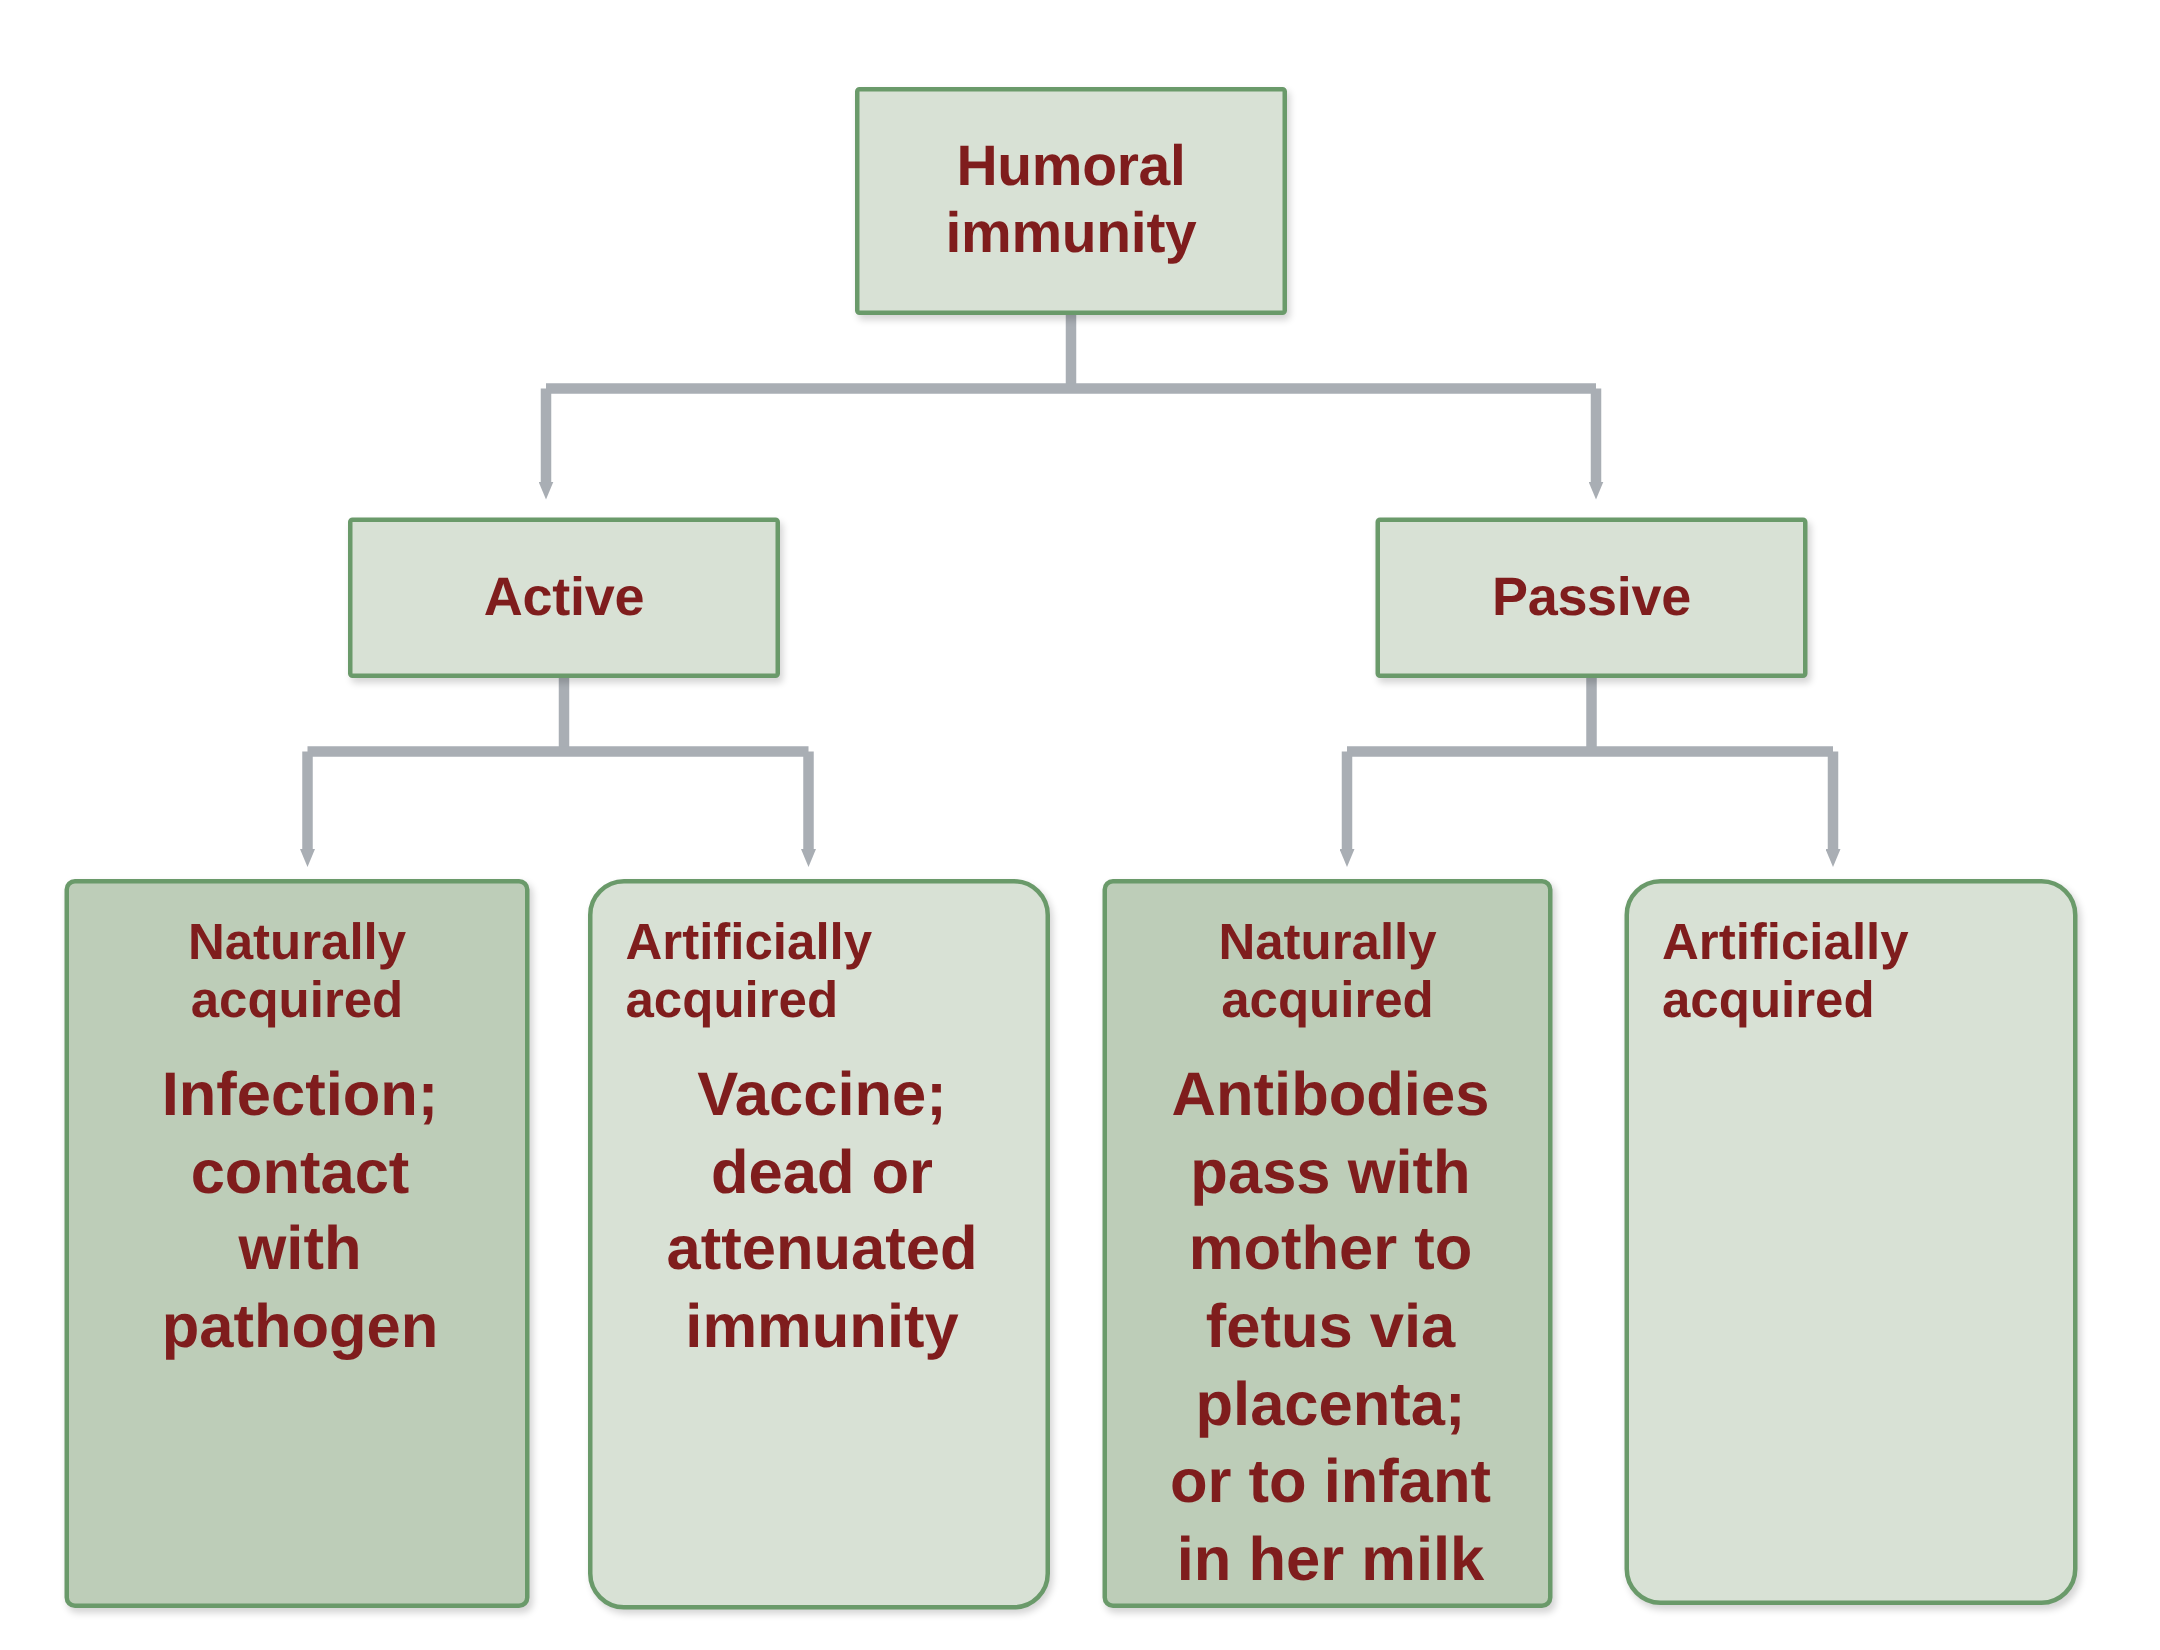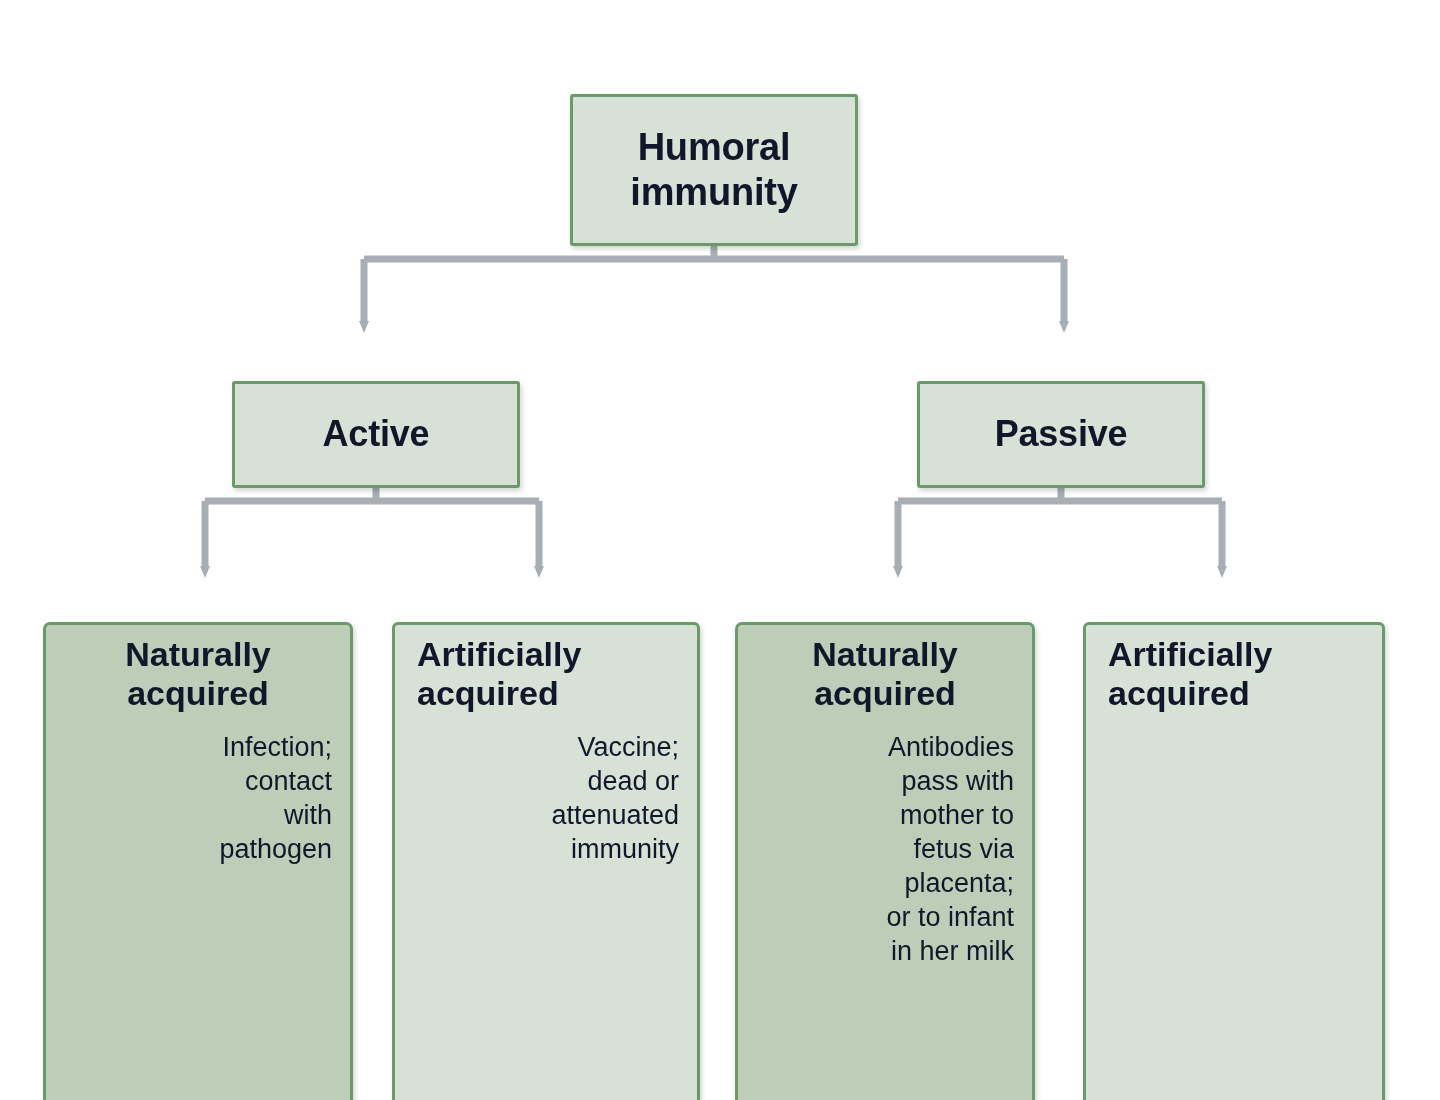--- a/index.html
+++ b/index.html
@@ -28,64 +28,63 @@
     pointer-events: none;
   }
 
   
   .node {
     position: absolute;
     box-sizing: border-box;
     background: #d8e1d5;
     border: 3px solid #6a9a6a;
     box-shadow: 2px 3px 5px rgba(0,0,0,0.17);
-    color: #0f172a;
-    margin-top: 36px;
+    color: #7f1d1d;
   }
   .node.dark { background: #bdcdb8; }
 
   .node.square  { border-radius: 3px; }
   .node.soft    { border-radius: 7px; }
-  .node.rounded { border-radius: 6px; }
+  .node.rounded { border-radius: 24px; }
 
   
   .node.titled {
     display: flex;
     align-items: center;
     justify-content: center;
     text-align: center;
   }
   .node-title {
     font-size: 38px;
     font-weight: bold;
     line-height: 1.18;
     letter-spacing: -0.2px;
     white-space: pre-line;
   }
   .node-title.sm { font-size: 36px; }
 
   
   .node.leaf {
-    padding: 10px 18px 10px 18px;
+    padding: 20px 18px 10px 18px;
     display: block;
   }
   .leaf-heading {
     font-size: 34px;
     font-weight: bold;
     line-height: 1.16;
     white-space: pre-line;
     margin: 0 0 16px 0;
   }
   .leaf-heading.center { text-align: center; }
   .leaf-heading.left   { text-align: left; padding-left: 4px; }
   .leaf-body {
-    font-size: 27px;
-    font-weight: normal;
+    font-size: 41px;
+    font-weight: bold;
     line-height: 1.26;
-    text-align: right;
+    text-align: center;
     white-space: pre-line;
     padding-left: 4px;
     margin: 0;
   }
 
   
   #node-root       { left: 570px; top: 58px;  width: 288px; height: 152px; }
   #node-active     { left: 232px; top: 345px; width: 288px; height: 107px; }
   #node-passive    { left: 917px; top: 345px; width: 288px; height: 107px; }
 

